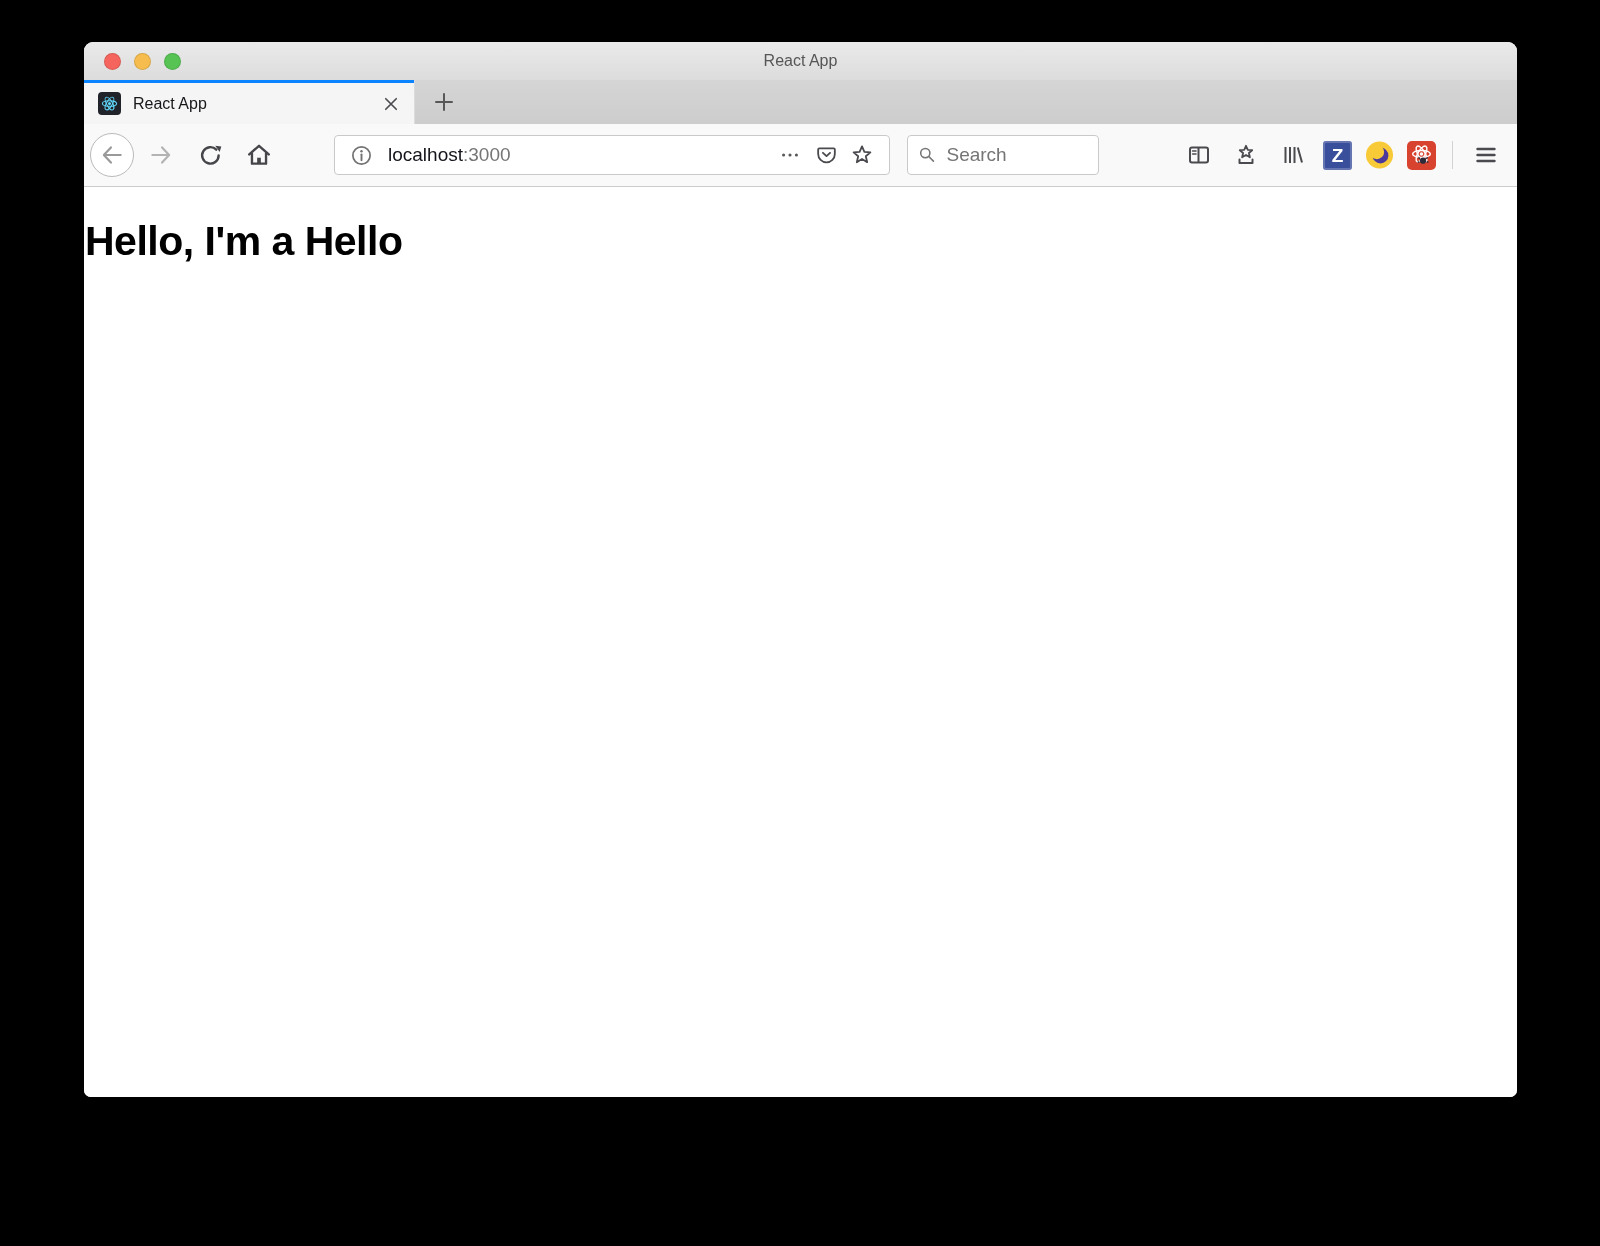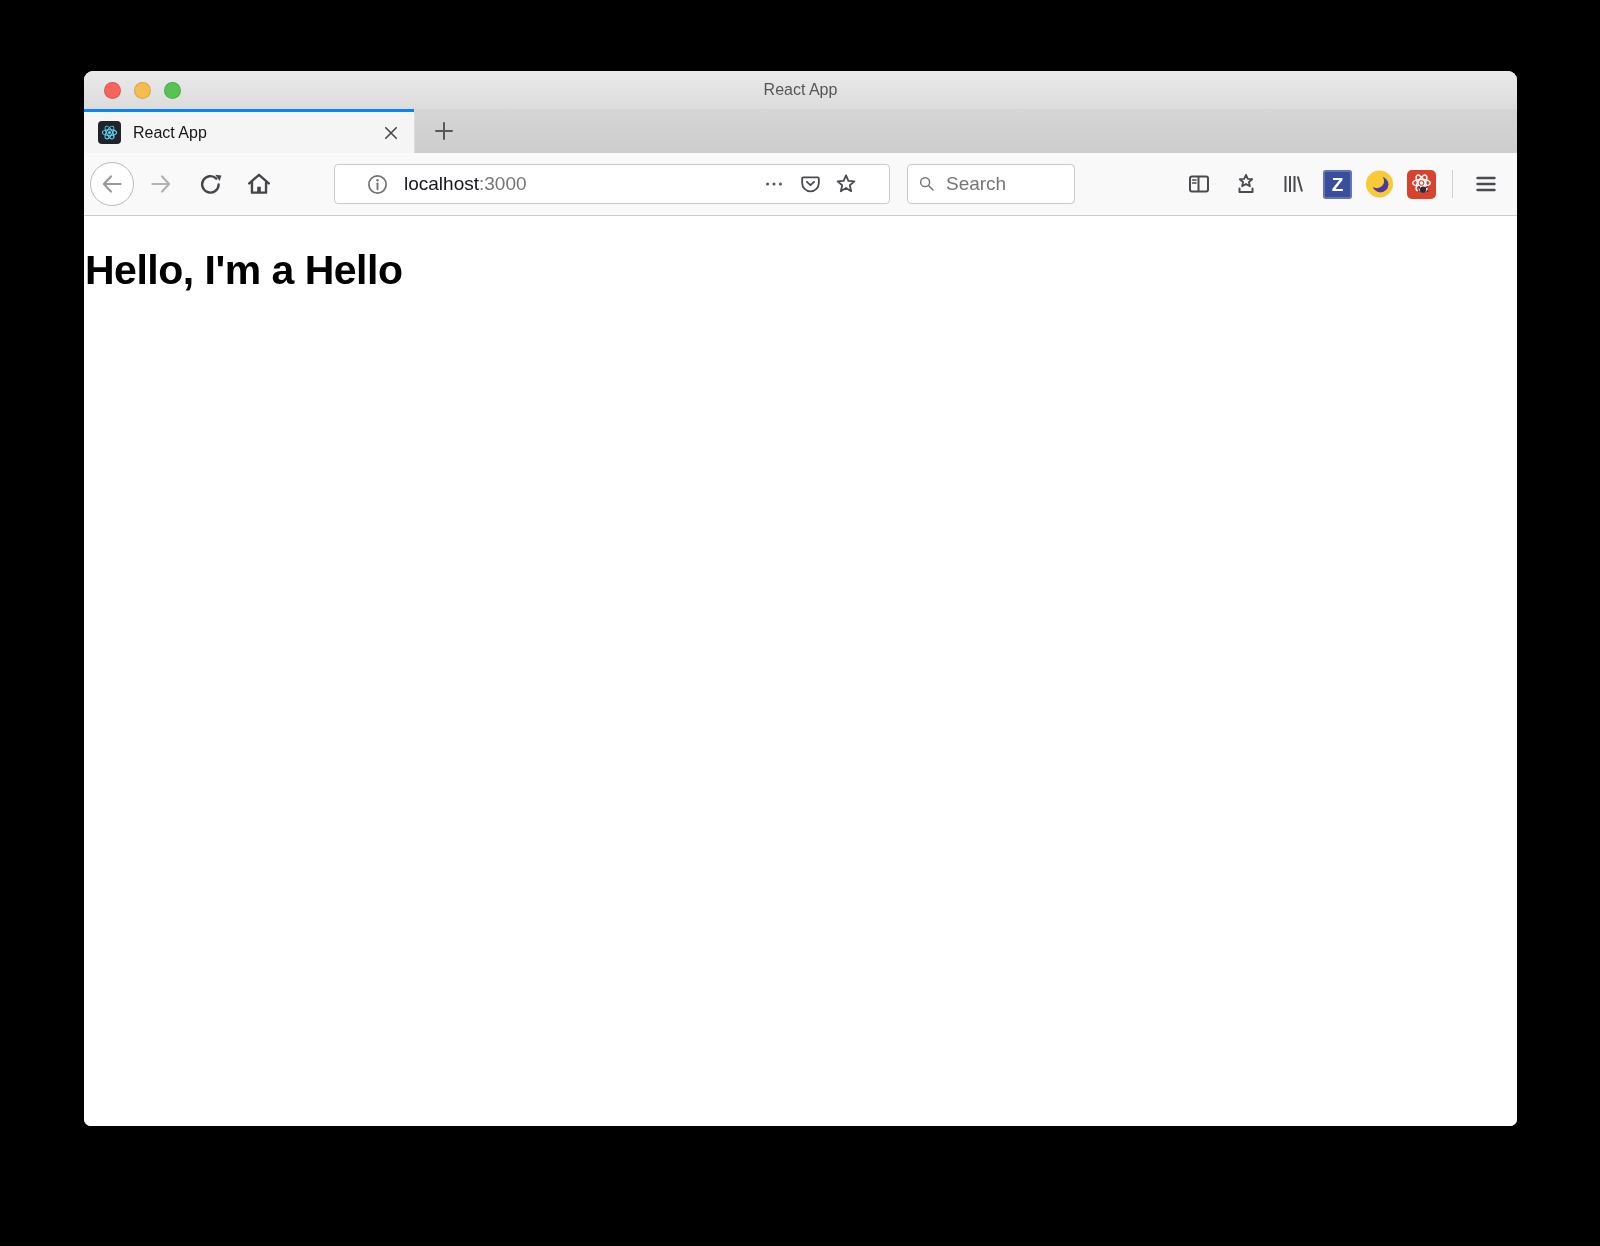--- a/index.html
+++ b/index.html
@@ -10,21 +10,21 @@
     --icon-dark:#45454a; --icon-disabled:#b3b3b3;
   }
   *{box-sizing:border-box;}
   html,body{margin:0;padding:0;}
   body{
     width:1600px;height:1246px;background:#000;position:relative;
     font-family:"Liberation Sans","DejaVu Sans",sans-serif;
     -webkit-font-smoothing:antialiased;
   }
   .window{
-    position:absolute;left:84px;top:71px;width:1433px;height:1055px;
+    position:absolute;left:84px;top:42px;width:1433px;height:1055px;
     border-radius:9px 9px 7px 7px;overflow:hidden;background:#fff;
     display:flex;flex-direction:column;
   }
   
   .titlebar{
     height:38px;flex:none;position:relative;
     background:linear-gradient(#eaeaea,#dcdcdc);
   }
   .traffic{position:absolute;left:20px;top:0;height:100%;display:flex;align-items:center;gap:13px;}
   .light{width:17px;height:17px;border-radius:50%;border:1px solid rgba(0,0,0,.12);}
@@ -66,29 +66,29 @@
   .back-btn{
     width:44px;height:44px;border:1.5px solid #bababa;border-radius:50%;
     background:#fff;margin-left:0;
   }
   .fwd-btn{margin-left:8px;}
   .reload-btn{margin-left:11px;}
   .home-btn{margin-left:11px;}
   .urlbar{
     width:556px;height:40px;margin-left:56px;flex:none;
     background:#fff;border:1px solid #c9c9c9;border-radius:4px;
-    display:flex;align-items:center;padding:0 28px;cursor:text;
+    display:flex;align-items:center;padding:0 12px;cursor:text;
   }
   .url-text{margin-left:13px;font-size:19px;flex:1;white-space:nowrap;overflow:hidden;}
   .url-host{color:#15141a;}
   .url-port{color:#757575;}
   .url-icons{display:flex;align-items:center;gap:6px;}
   .url-icons .icon-btn{width:30px;height:30px;}
   .searchbar{
-    width:168px;height:40px;margin-left:17px;flex:none;
+    width:192px;height:40px;margin-left:17px;flex:none;
     background:#fff;border:1px solid #c9c9c9;border-radius:4px;
     display:flex;align-items:center;padding:0 10px;
   }
   .search-input{
     border:none;outline:none;background:transparent;width:100%;margin-left:8px;
     font-size:19px;color:#333;font-family:"Liberation Sans","DejaVu Sans",sans-serif;
   }
   .search-input::placeholder{color:#757575;opacity:1;}
   .right-cluster{margin-left:auto;display:flex;align-items:center;gap:13px;}
   .right-cluster .icon-btn{width:34px;height:34px;}

